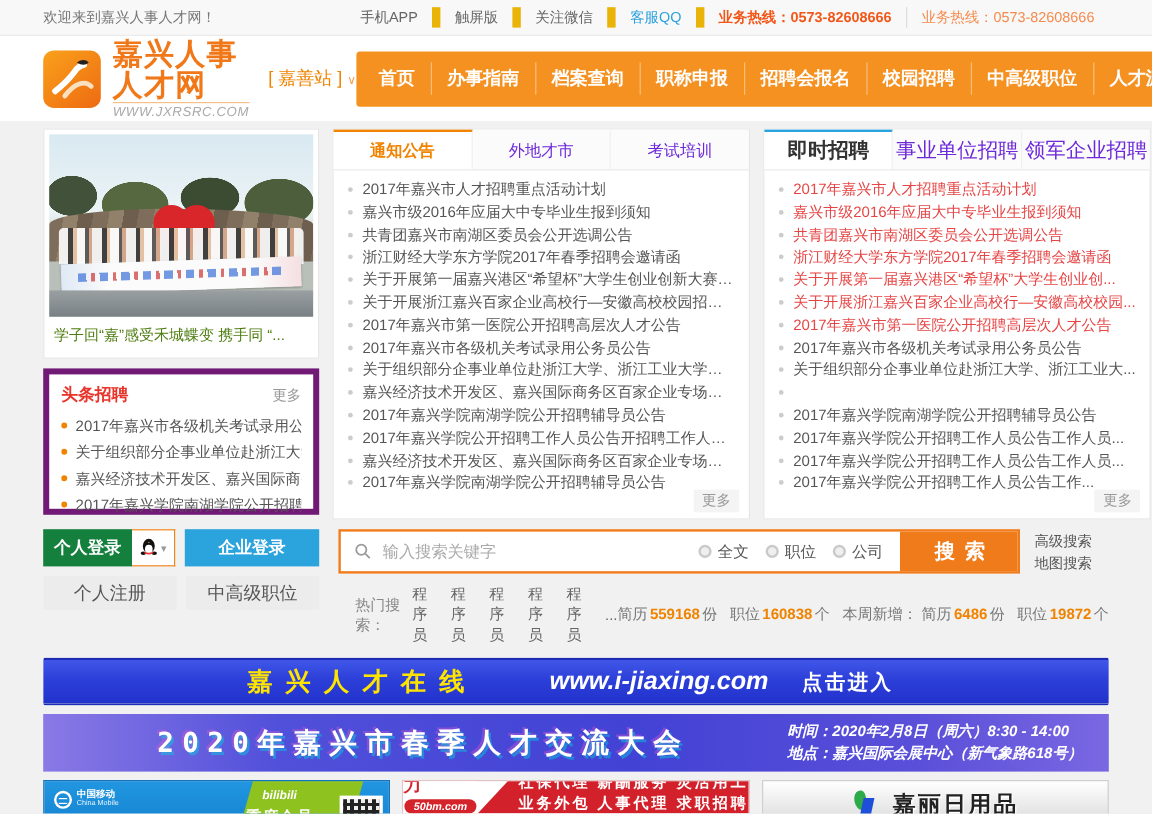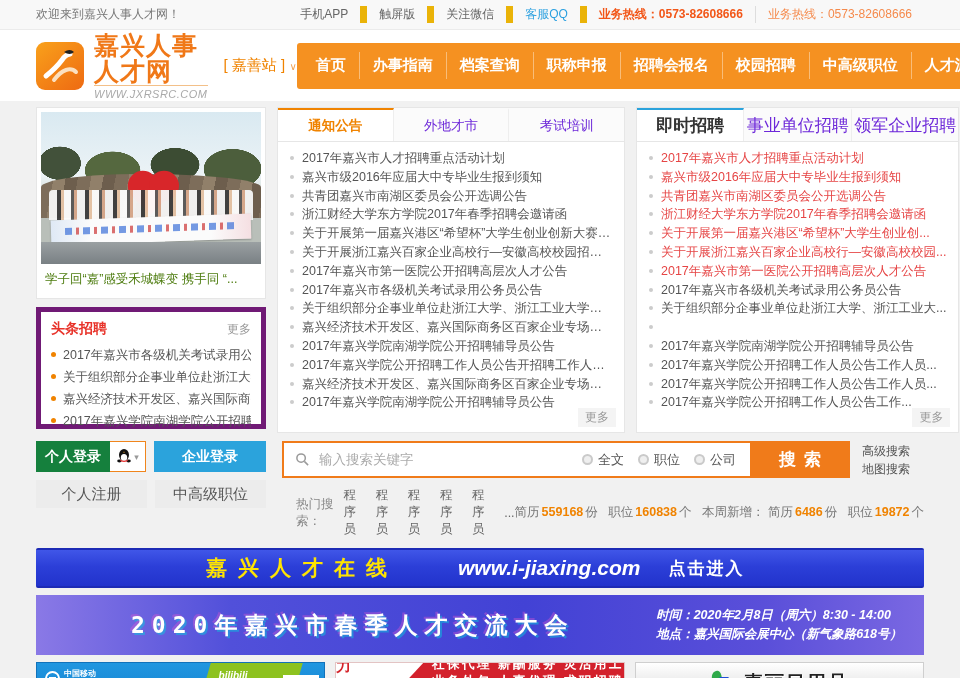--- a/index.html
+++ b/index.html
@@ -144,21 +144,21 @@
   
   .banner1 { margin-top:10px; height:40px; border-radius:2px; cursor:pointer;
     background:linear-gradient(180deg,#4056e8 0%,#2c3fd8 45%,#2233cc 100%);
     border-top:2px solid #1d2bb5; border-bottom:2px solid #1d2bb5;
     display:flex; align-items:center; }
   .banner1 .b1-title { color:#ffe400; font-size:21px; font-weight:bold; letter-spacing:11px;
     margin-left:170px; font-family:"Liberation Serif",serif; }
   .banner1 .b1-url { color:#fff; font-size:21px; font-weight:bold; font-style:italic; margin-left:60px; }
   .banner1 .b1-cta { color:#fff; font-size:17px; font-weight:bold; margin-left:28px; letter-spacing:2px; }
 
-  .banner2 { margin-top:7px; height:60px; cursor:pointer; display:flex; align-items:center;
+  .banner2 { margin-top:7px; height:48px; cursor:pointer; display:flex; align-items:center;
     background:linear-gradient(90deg,#8a79e6 0%,#5150da 22%,#4242d5 55%,#5a4fd9 82%,#7a68e2 100%); }
   .banner2 .b2-title { color:#fff; font-size:23px; font-weight:bold; letter-spacing:7px;
     margin-left:95px; font-family:"DejaVu Sans Mono",monospace;
     text-shadow:2px 2px 0 rgba(0,210,225,.45), -2px -2px 0 rgba(235,90,210,.35); }
   .banner2 .b2-info { margin-left:auto; margin-right:22px; color:#fff; font-size:12.5px;
     font-weight:bold; font-style:italic; line-height:19px; white-space:nowrap; }
 
   
   .ads { margin-top:7px; display:flex; gap:10px; height:58px; }
   .ad-col { display:flex; flex-direction:column; }

